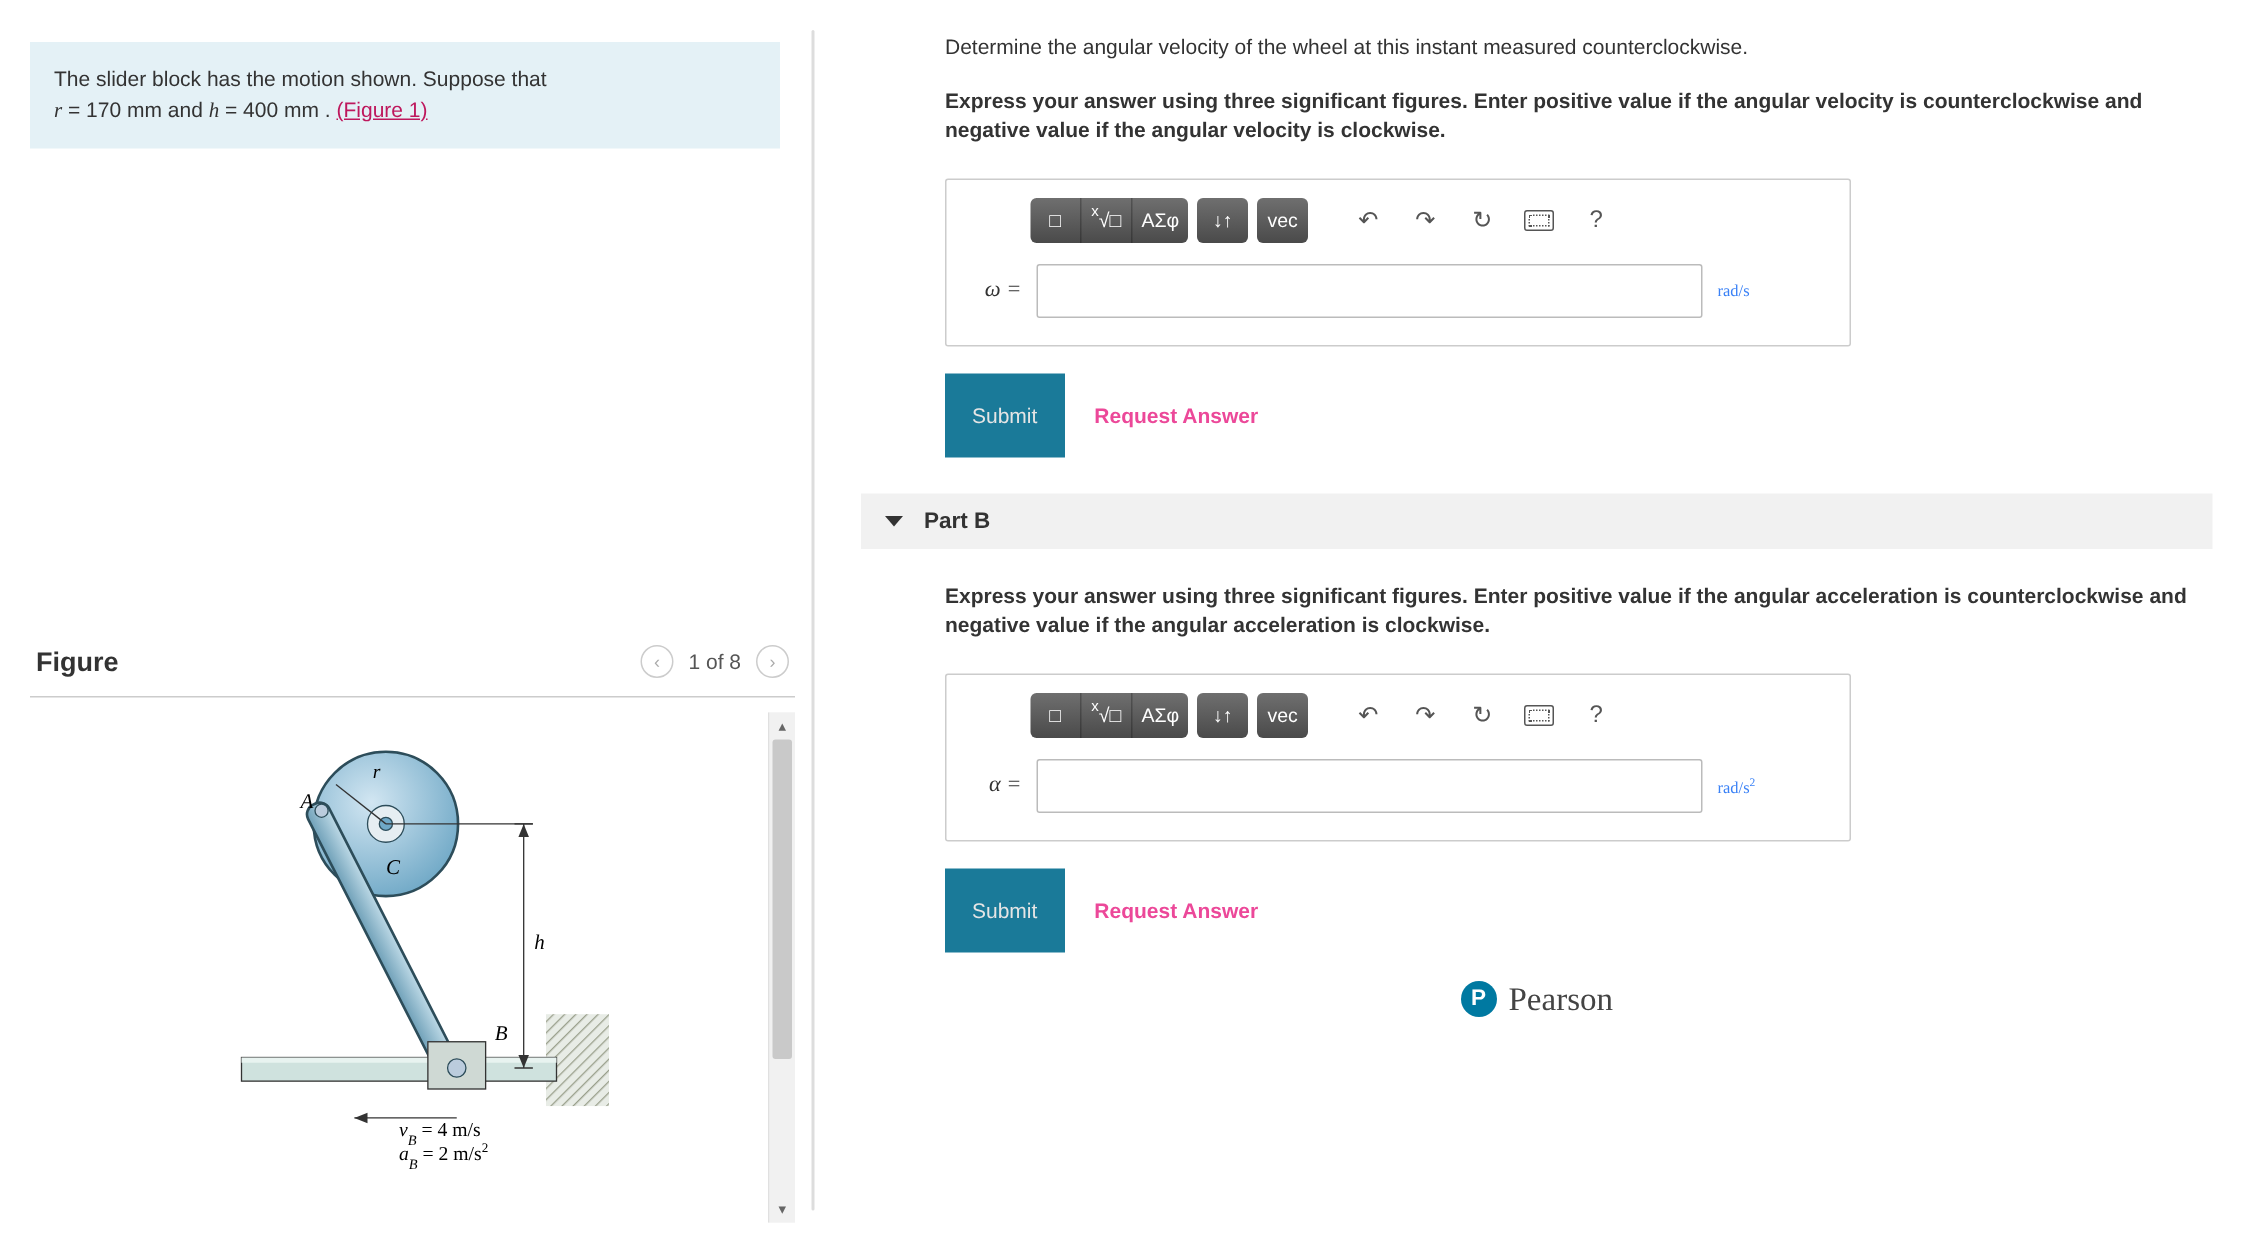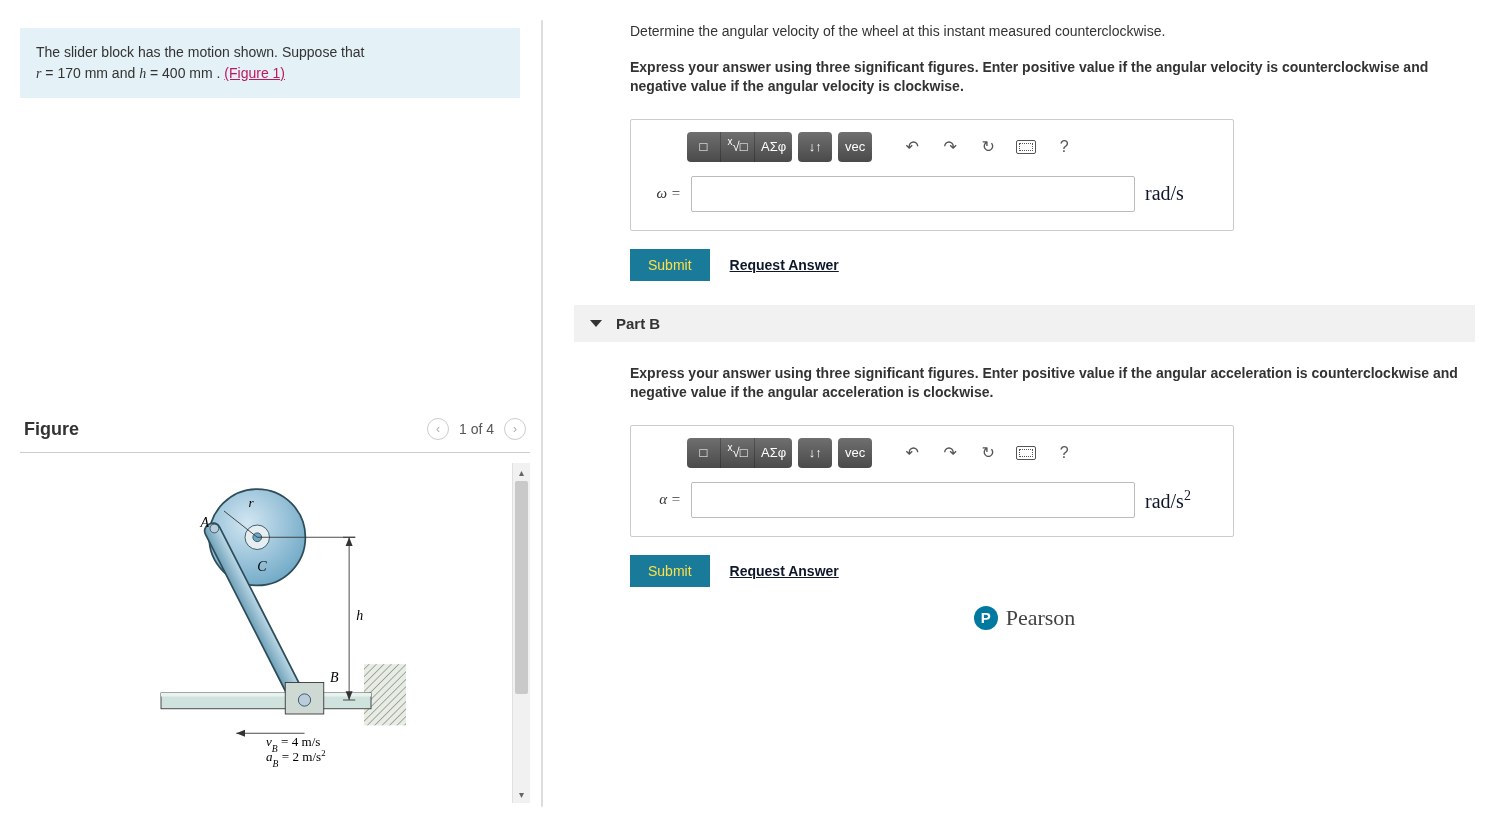--- a/index.html
+++ b/index.html
@@ -25,21 +25,21 @@
     background: #e4f1f6;
     padding: 14px 16px;
     font-size: 14px;
     line-height: 1.5;
     color: #333;
   }
   .problem-box .var { font-style: italic; font-family: "Times New Roman", serif; }
   .problem-box a { color: #be185d; text-decoration: underline; }
   .fig-wrap {
     position: absolute;
-    bottom: 24px;
+    bottom: 12px;
     left: 20px;
     right: 10px;
   }
   .fig-header {
     display: flex;
     align-items: center;
     justify-content: space-between;
     padding: 8px 4px;
   }
   .fig-title { font-weight: bold; font-size: 18px; color: #333; }
@@ -173,42 +173,41 @@
   .ans-input {
     flex: 1;
     height: 36px;
     border: 1px solid #bbb;
     border-radius: 2px;
     padding: 4px 6px;
     font-size: 15px;
   }
   .units {
     font-family: "Times New Roman", serif;
-    font-size: 20px;
-    color: #0f172a;
+    font-size: 11px;
+    color: #3b82f6;
     width: 70px;
   }
   .submit-row {
     margin-top: 18px;
     display: flex;
     align-items: center;
     gap: 20px;
   }
   .btn-submit {
     background: #1a7a99;
-    color: #fde047;
+    color: #e5e5e5;
     border: 0;
-    padding: 8px 18px;
+    padding: 20px 18px;
     font-size: 14px;
     cursor: pointer;
   }
   .req-link {
-    color: #0f172a;
+    color: #ec4899;
     font-weight: bold;
-    text-decoration: underline;
     font-size: 14px;
     cursor: pointer;
   }
   .footer {
     text-align: center;
     margin-top: -6px;
   }
   .pearson {
     display: inline-flex;
     align-items: center;
@@ -243,21 +242,21 @@
       <span>The slider block has the motion shown. Suppose that</span>
       <br>
       <span class="var">r</span><span> = 170  mm and </span><span class="var">h</span><span> = 400  mm . </span><a href="#">(Figure 1)</a>
     </div>
 
     <div class="fig-wrap">
       <div class="fig-header">
         <div class="fig-title">Figure</div>
         <div class="fig-nav">
           <span class="nav-arrow">‹</span>
-          <span>1 of 4</span>
+          <span>1 of 8</span>
           <span class="nav-arrow">›</span>
         </div>
       </div>
       <div class="fig-divider"></div>
       <div class="fig-scroll">
         <div class="fig-body">
 
           <svg class="fig-svg" viewBox="0 0 320 360">
 
             <defs>

